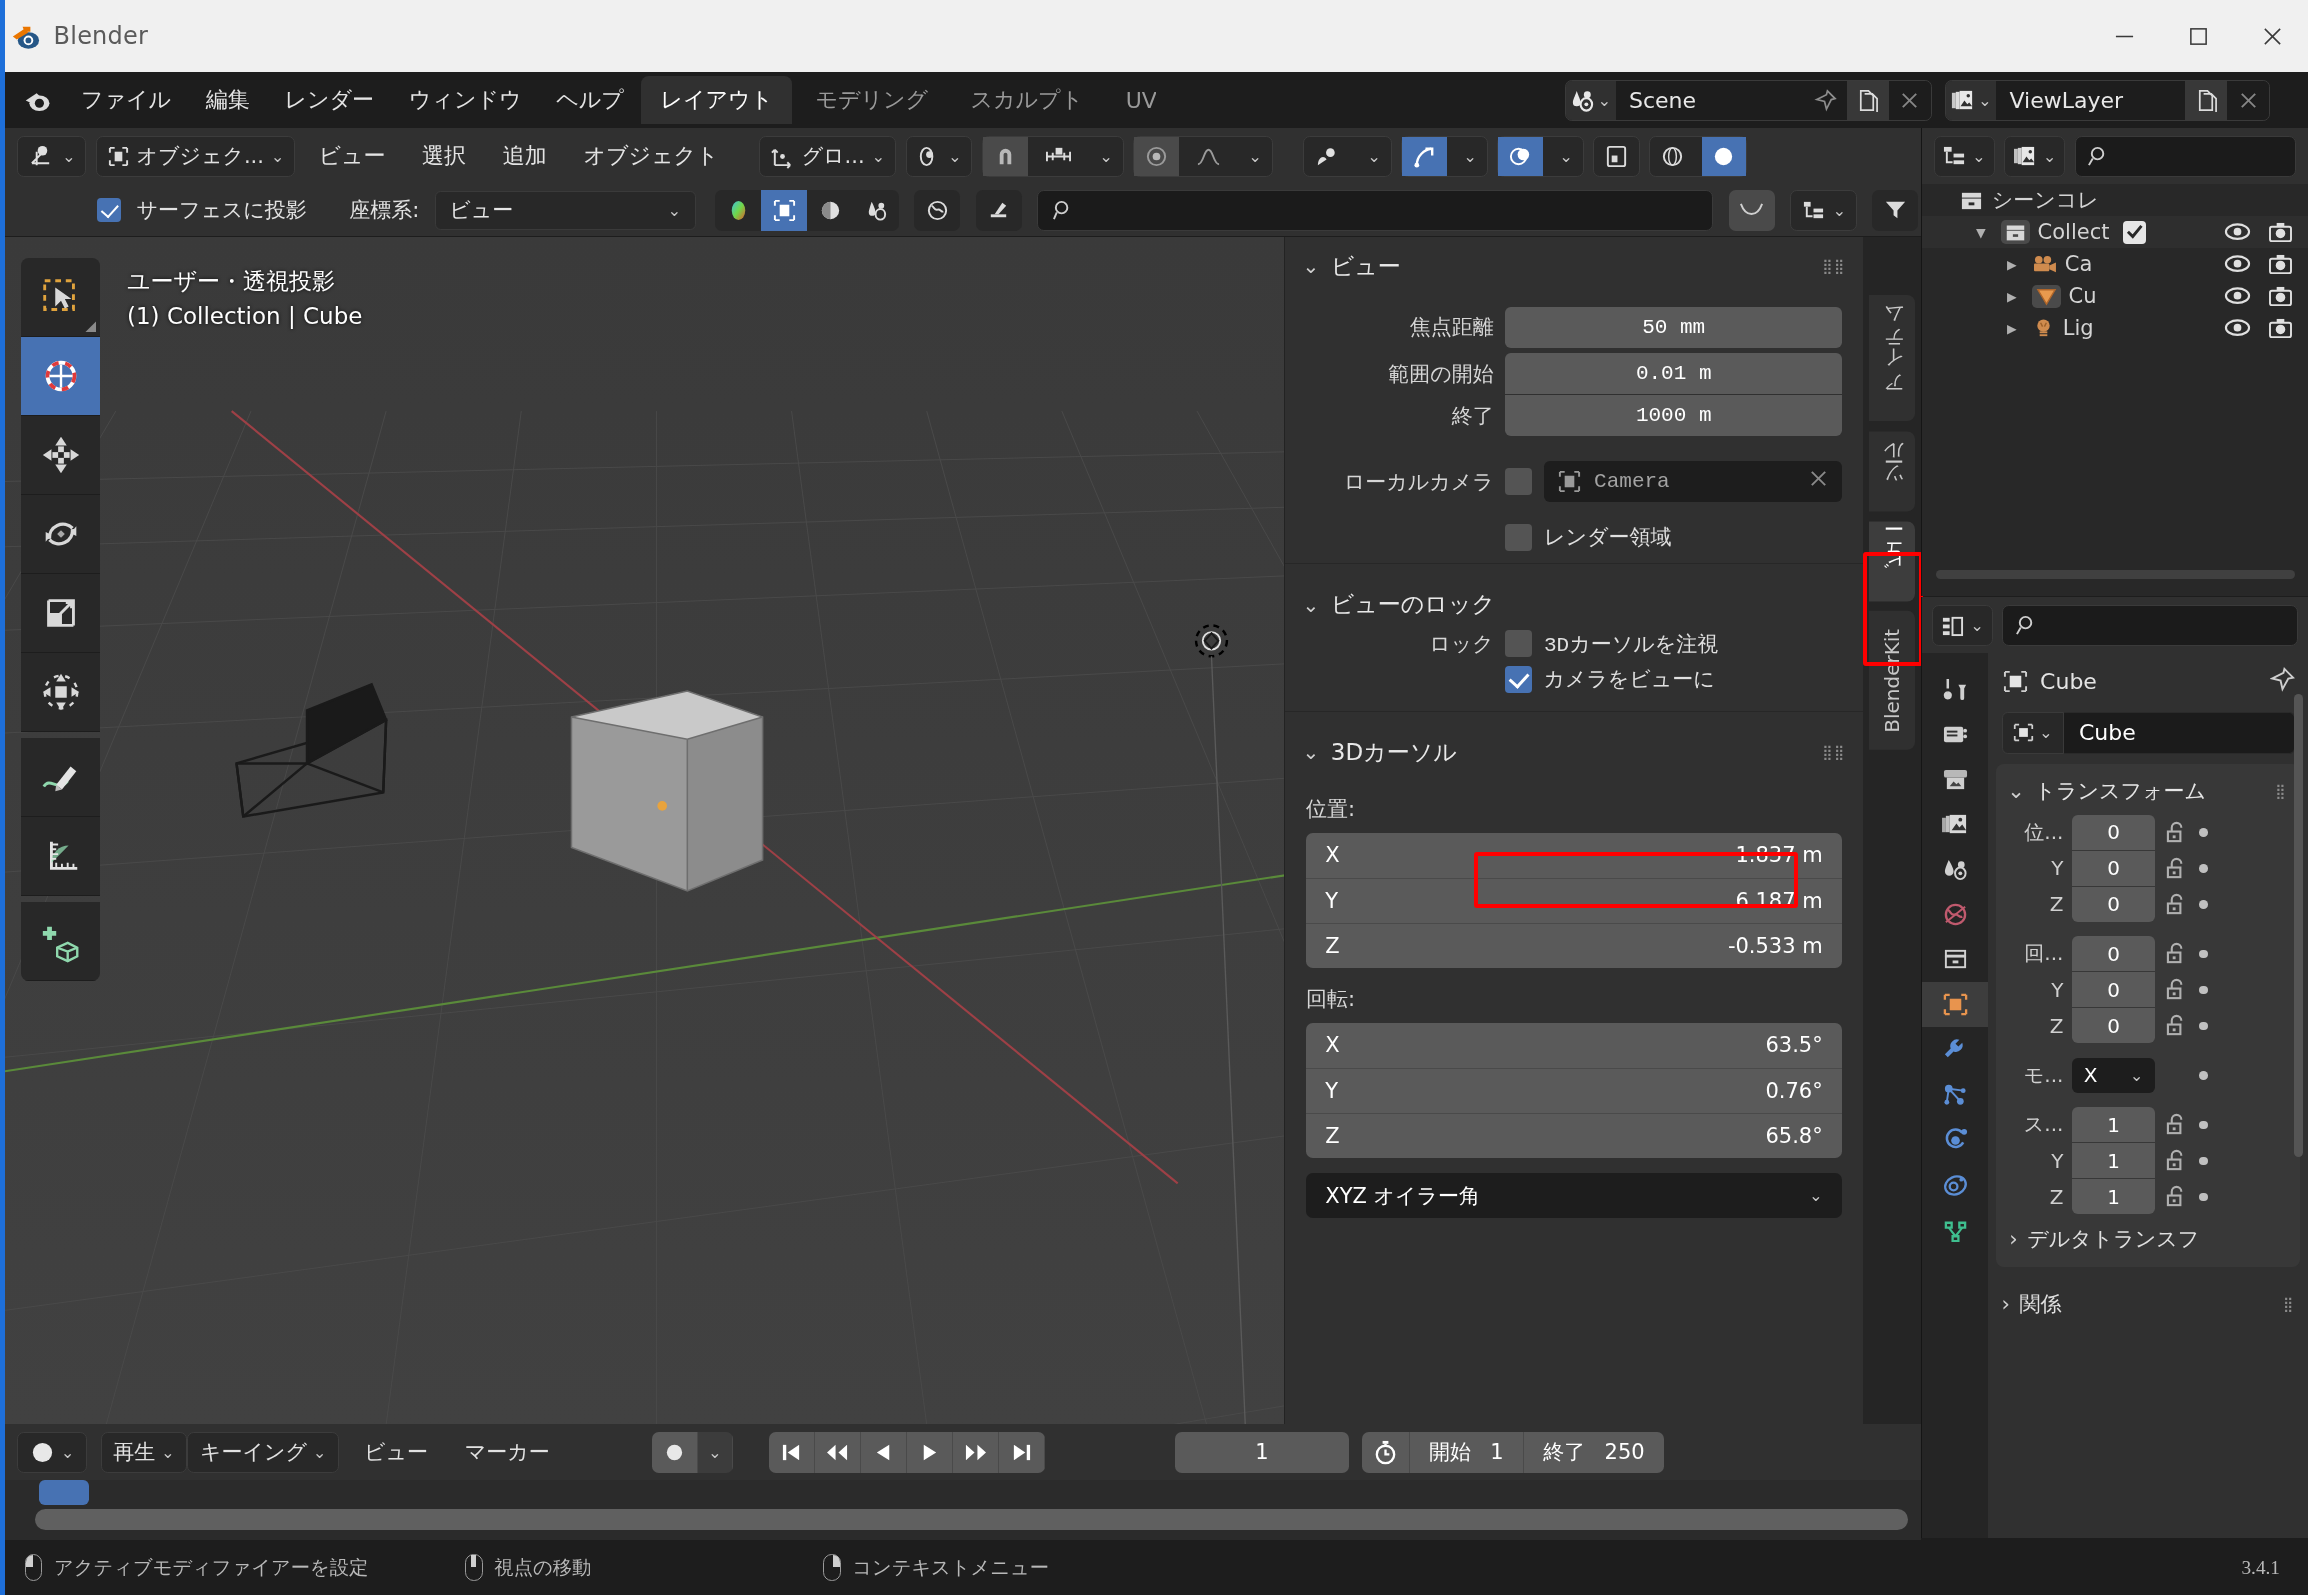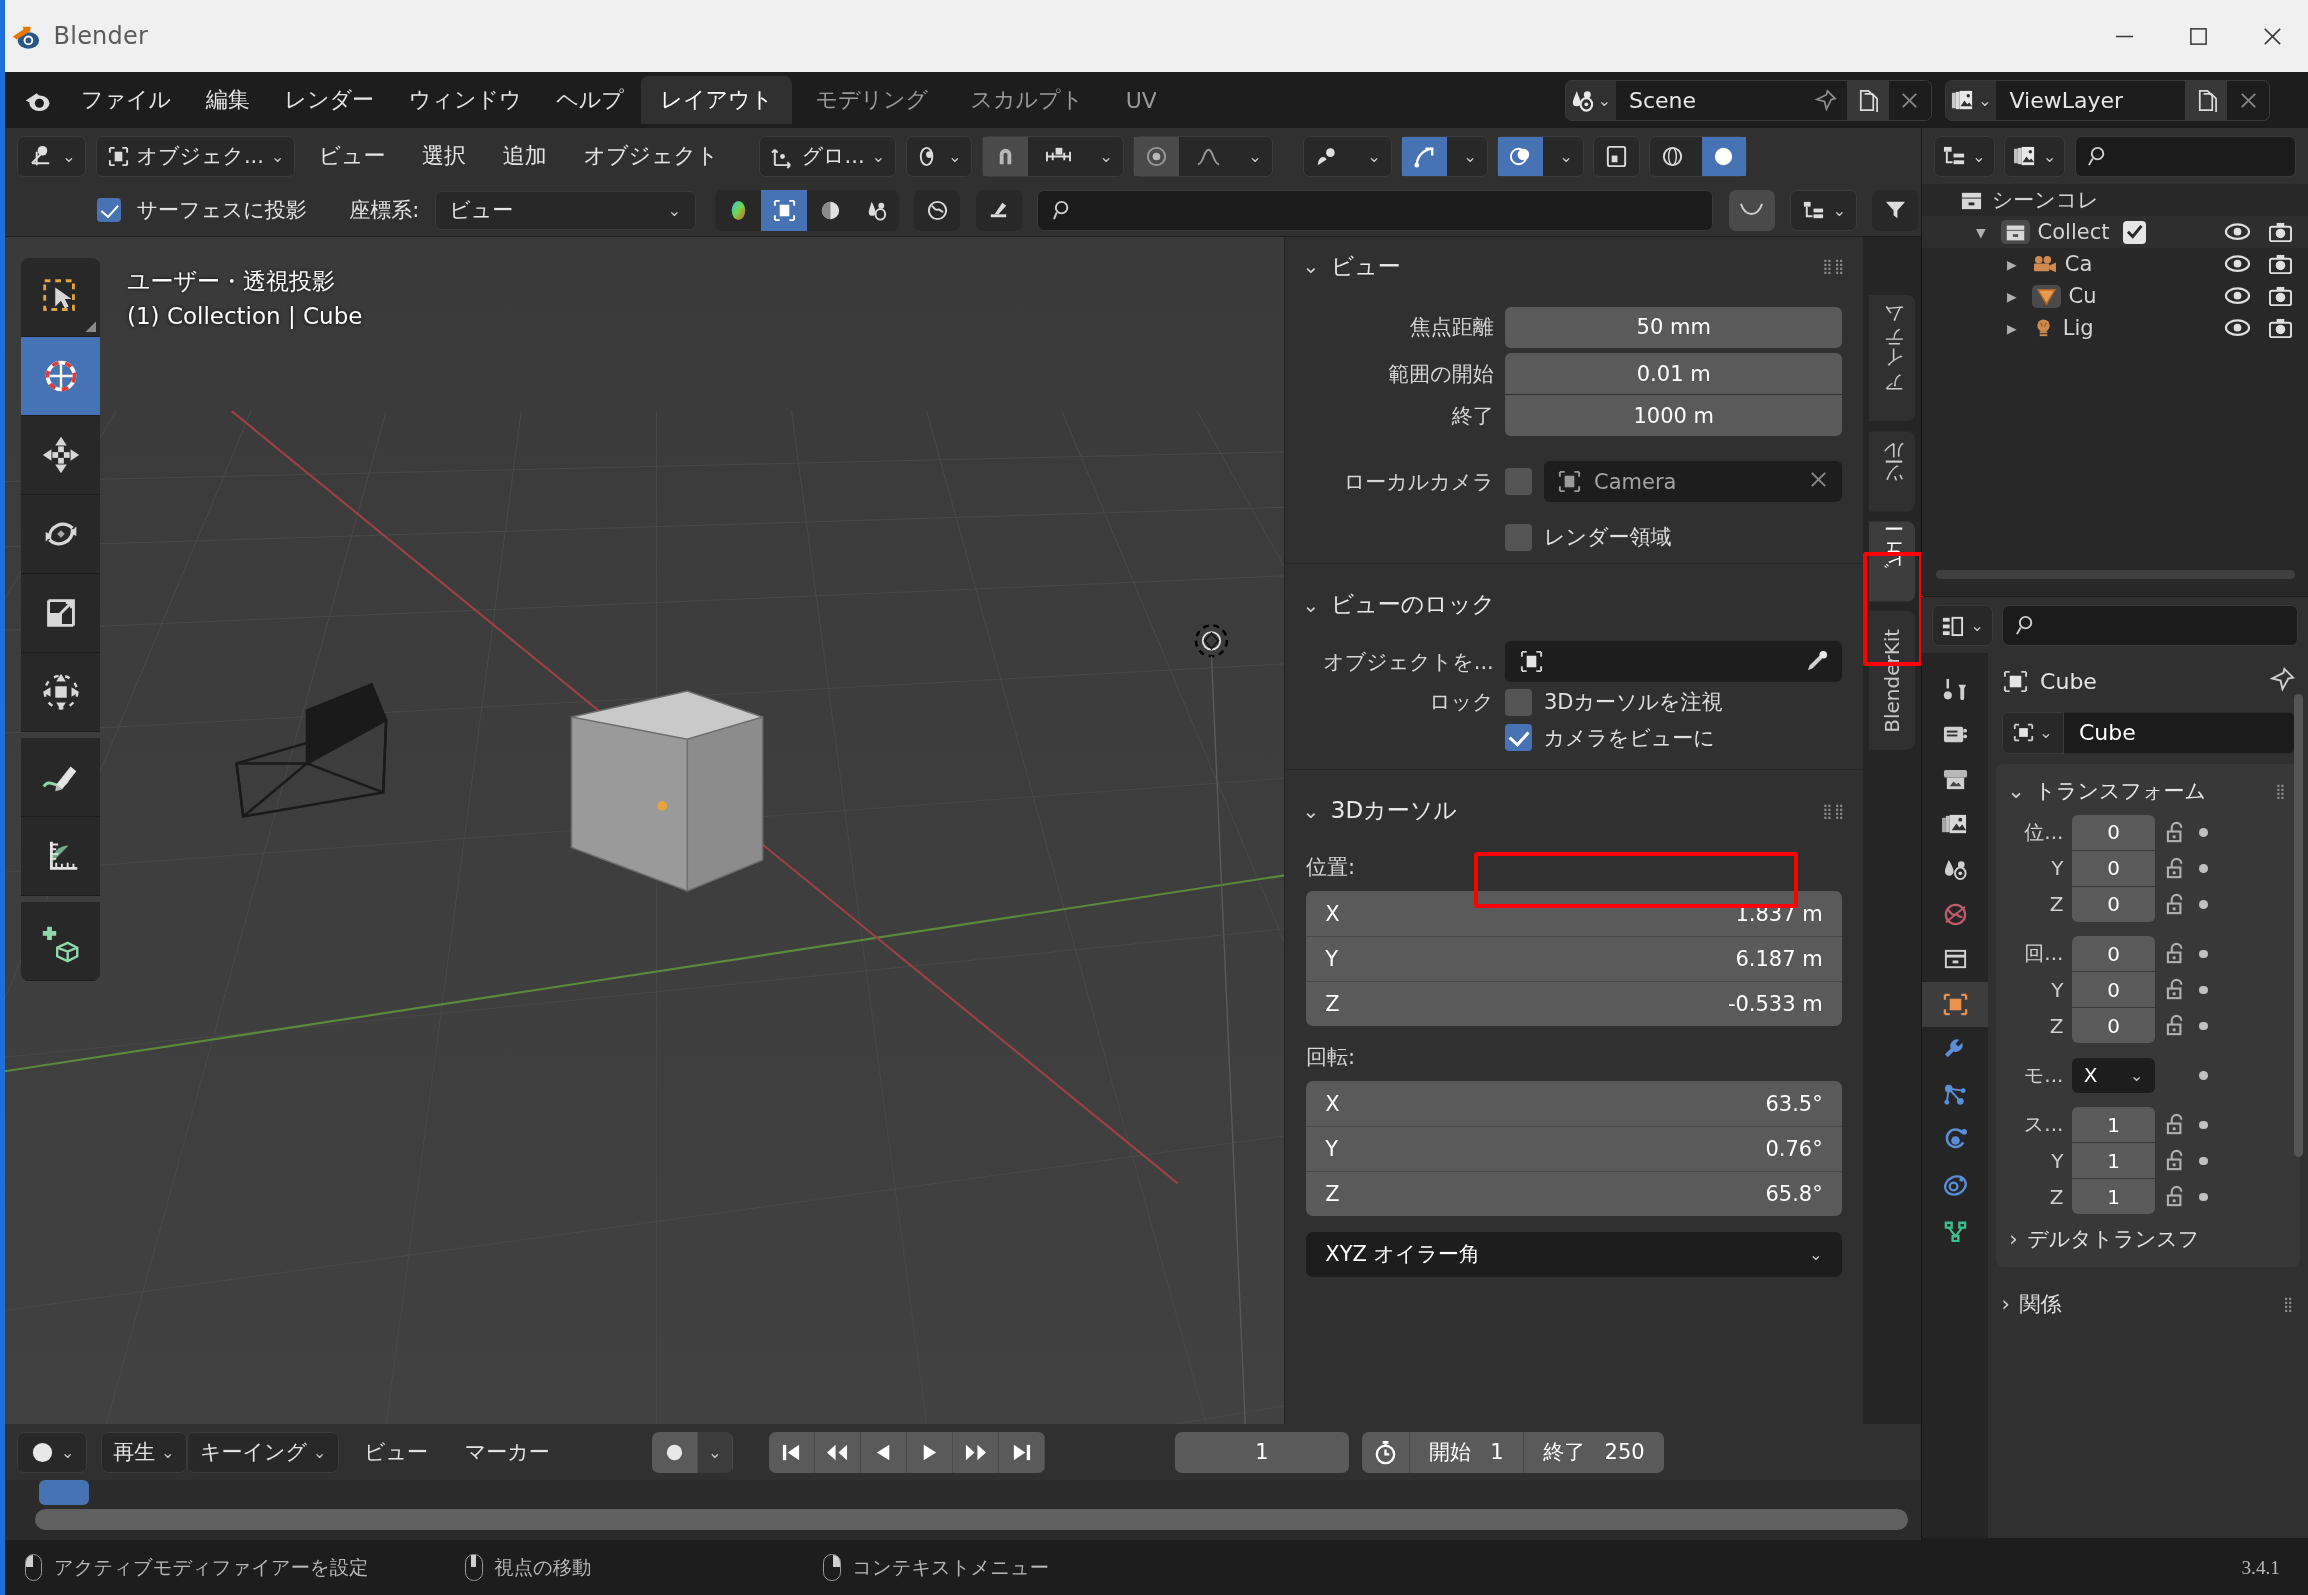--- a/index.html
+++ b/index.html
@@ -113,21 +113,21 @@
 
   
   .npanel {
     position: absolute; right: 58px; top: 0; width: 579px; height: 1188px;
     background: #303030; border-left: 1px solid #232323;
     overflow: hidden;
   }
   .pn-header { display:flex; align-items:center; gap: 11.6px; padding: 13.5px 17.4px 9.7px 17.4px; }
   .pn-title { font-size: 23px; color: #e8e8e8; }
   .pn-grip { margin-left:auto; color:#8a8a8a; font-size: 14.5px; letter-spacing: 1px; line-height: .7;}
-  .prow { display: flex; align-items: center; margin: 0 21px 5.8px 5.8px; gap: 11.6px; }
+  .prow { display: flex; align-items: center; margin: 0 21px 5.8px 5.8px; gap: 11.6px; font-family: Liberation Mono, monospace; }
   .plabel { font-size: 21px; color: #d6d6d6; text-align: right; width: 203px; flex: none;}
   .pfield {
     flex: 1; height: 41px; background: #5a5a5a; border-radius: 5.8px; display:flex; align-items:center;
     justify-content:center; font-size: 21px; color: #fff;
   }
   .pfield.top { border-radius: 5.8px 5.8px 0 0; margin-bottom: 1px;}
   .pfield.bot { border-radius: 0 0 5.8px 5.8px; }
   .pfield.dark { background: #1d1d1d; justify-content: flex-start; padding: 0 13.5px; gap: 11.6px; }
   .cb-lg { width: 27px; height: 27px; border-radius: 3.9px; background: #545454; flex:none; }
   .cb-lg.checked { background: #4772b3; position: relative; }
@@ -803,33 +803,20 @@
       <span class="plabel"></span>
       <span class="cb-lg"></span>
       <span class="cb-text">レンダー領域</span>
     </div>
 
     <div class="sec-sep"></div>
     <div class="pn-header">
       <span style="color:#d0d0d0;font-size:20px;">⌄</span>
       <span class="pn-title">ビューのロック</span>
     </div>
-    <div class="prow" style="margin-top: 11.6px;">
-      <span class="plabel">オブジェクトを...</span>
-      <span class="pfield dark" style="justify-content:space-between;">
-        <svg width="25" height="25" viewBox="0 0 26 26">
-            <path d="M3 3 h5 M3 3 v5 M23 3 h-5 M23 3 v5 M3 23 h5 M3 23 v-5 M23 23 h-5 M23 23 v-5" stroke="#cfcfcf" stroke-width="2"></path>
-            <rect x="8" y="7" width="10" height="12" fill="#e4e4e4"></rect>
-          </svg>
-        <svg width="25" height="25" viewBox="0 0 26 26">
-            <path d="M4 22 L6 17 L16 7 L19 10 L9 20 Z" fill="#d0d0d0"></path>
-            <circle cx="20" cy="6" r="4" fill="#e8e8e8"></circle>
-          </svg>
-      </span>
-    </div>
     <div class="prow">
       <span class="plabel">ロック</span>
       <span class="cb-lg"></span>
       <span class="cb-text">3Dカーソルを注視</span>
     </div>
     <div class="prow" style="padding-left: 214px; margin-top: 7.7px;">
       <span class="cb-lg checked"></span>
       <span class="cb-text">カメラをビューに</span>
     </div>
 

